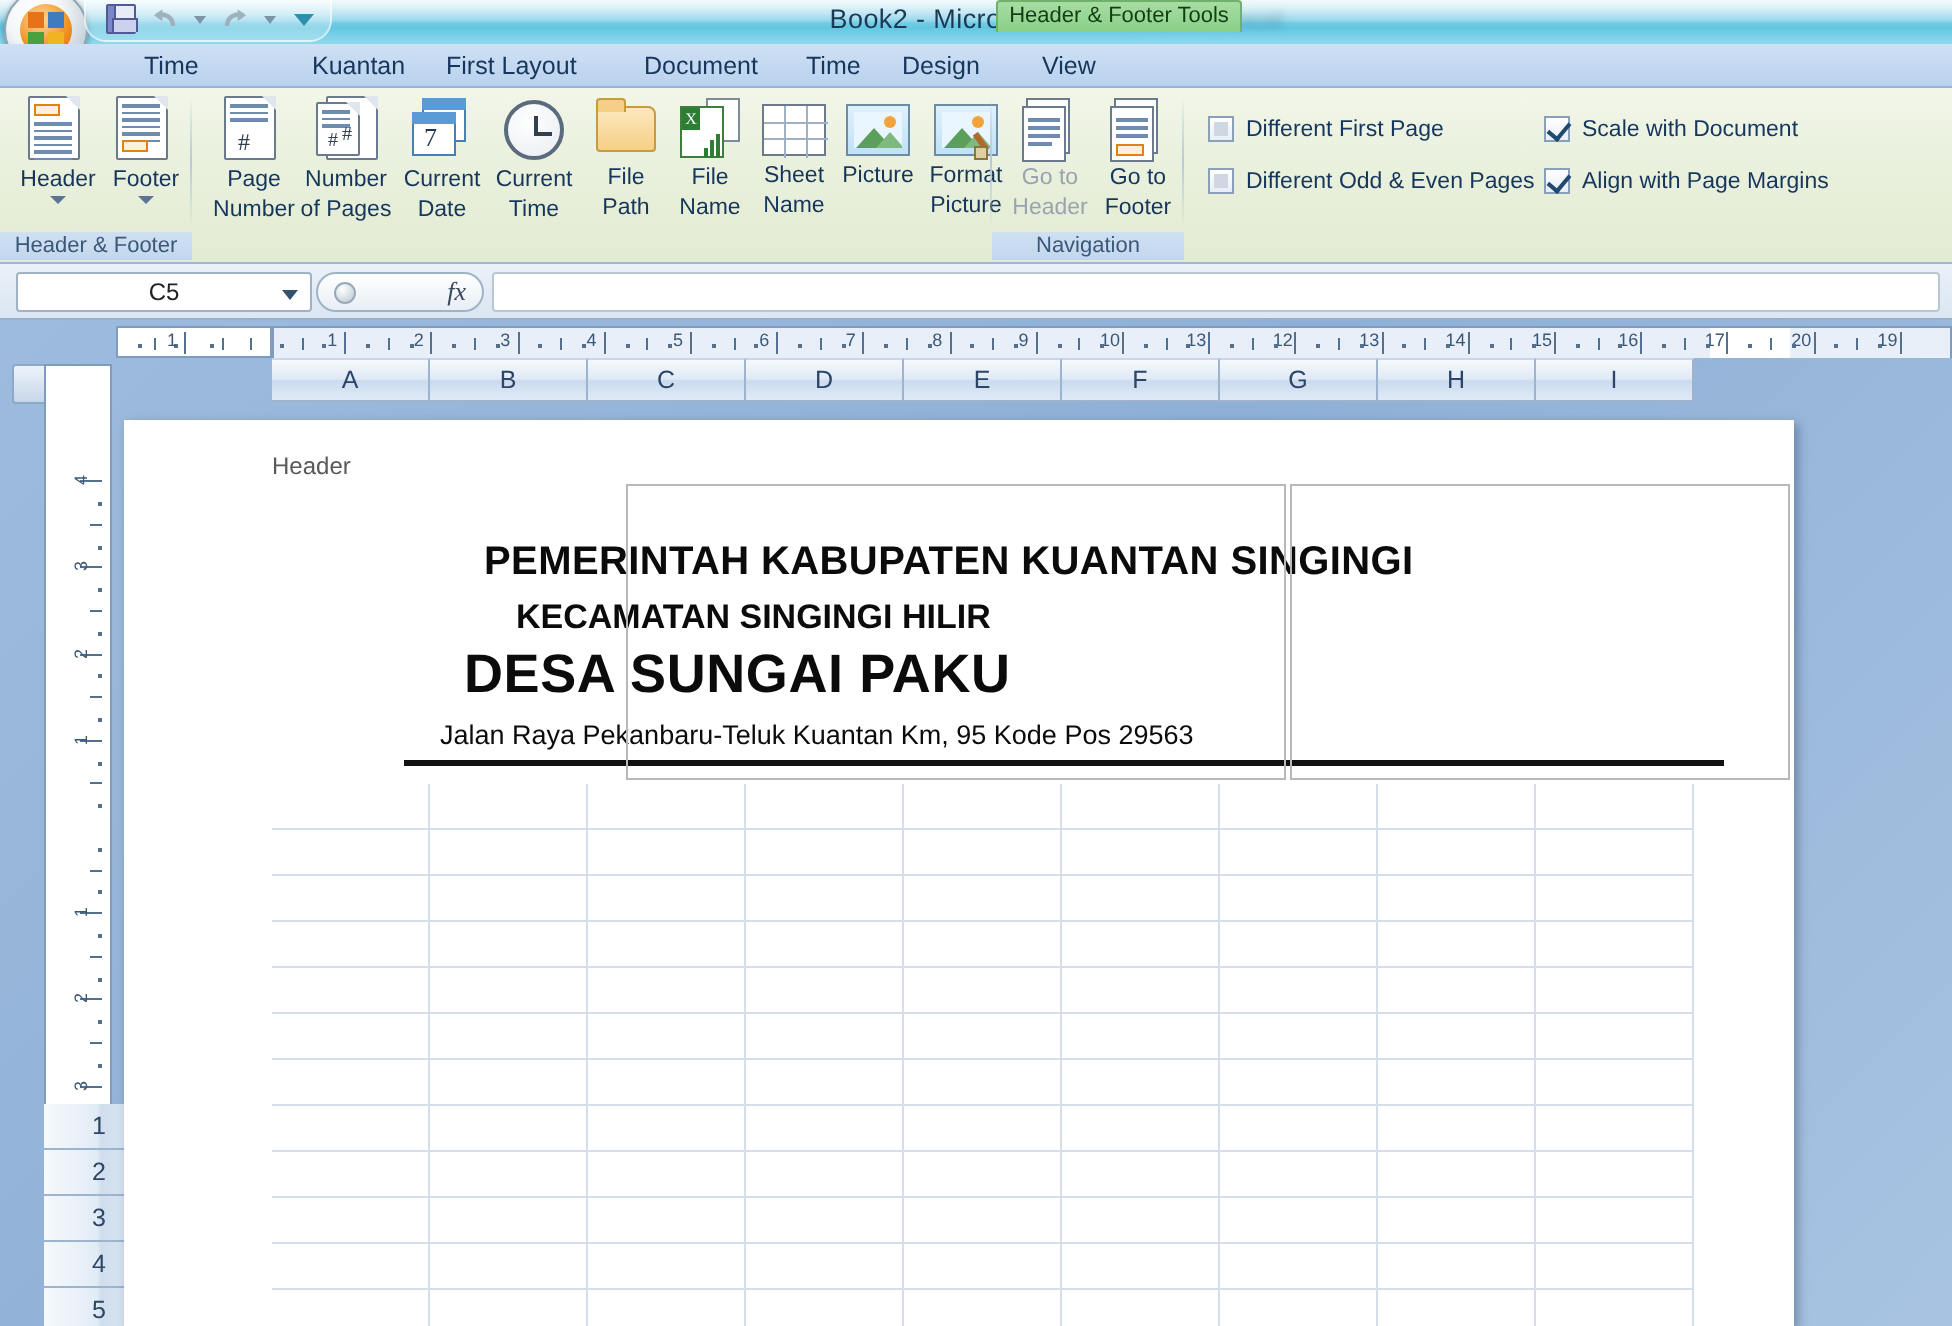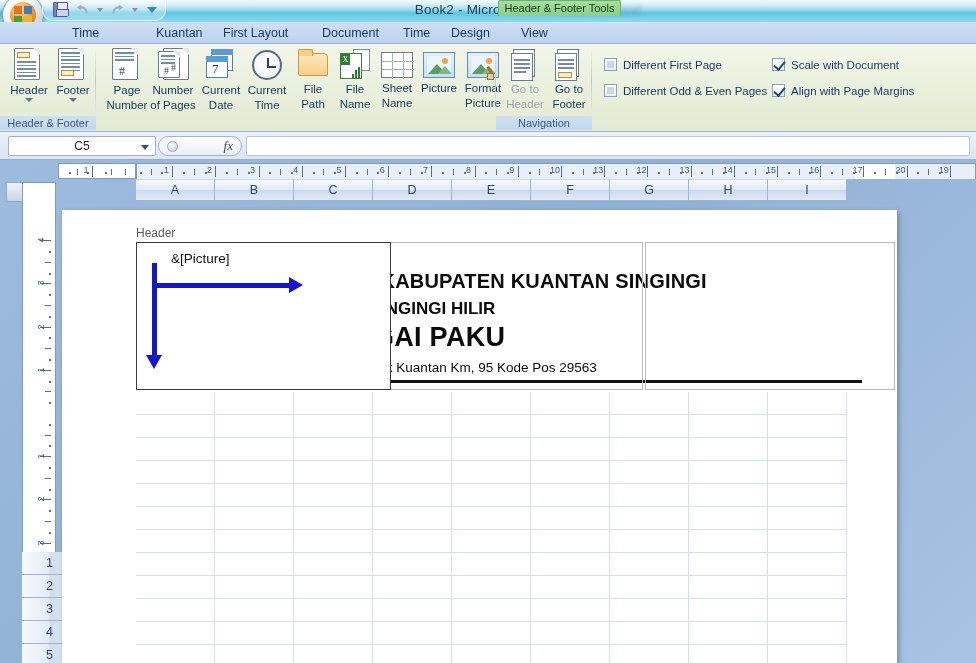--- a/index.html
+++ b/index.html
@@ -803,27 +803,20 @@
       <div class="mast" id="mast2">KECAMATAN SINGINGI HILIR</div>
       <div class="mast" id="mast3">DESA SUNGAI PAKU</div>
       <div class="mast" id="mast4">Jalan Raya Pekanbaru-Teluk Kuantan Km, 95 Kode Pos 29563</div>
       <div id="mast-rule"></div>
 
       <div class="hsec" id="hsec-center"></div>
       <div class="hsec" id="hsec-right"></div>
 
       <div id="header-label">Header</div>
 
-      <div id="hsec-left">
-        <div id="picture-code">&amp;[Picture]</div>
-        <div id="arr-h"></div>
-        <div id="arr-h-head"></div>
-        <div id="arr-v"></div>
-        <div id="arr-v-head"></div>
-      </div>
 
       <div id="grid">
           <div class="grow">
             <div style="flex: 0 0 74px; height: 23px; background: rgb(255, 255, 255);"></div>
             <div class="gcell" style="width: 79px;"></div>
             <div class="gcell" style="width: 79px;"></div>
             <div class="gcell" style="width: 79px;"></div>
             <div class="gcell" style="width: 79px;"></div>
             <div class="gcell" style="width: 79px;"></div>
             <div class="gcell" style="width: 79px;"></div>

